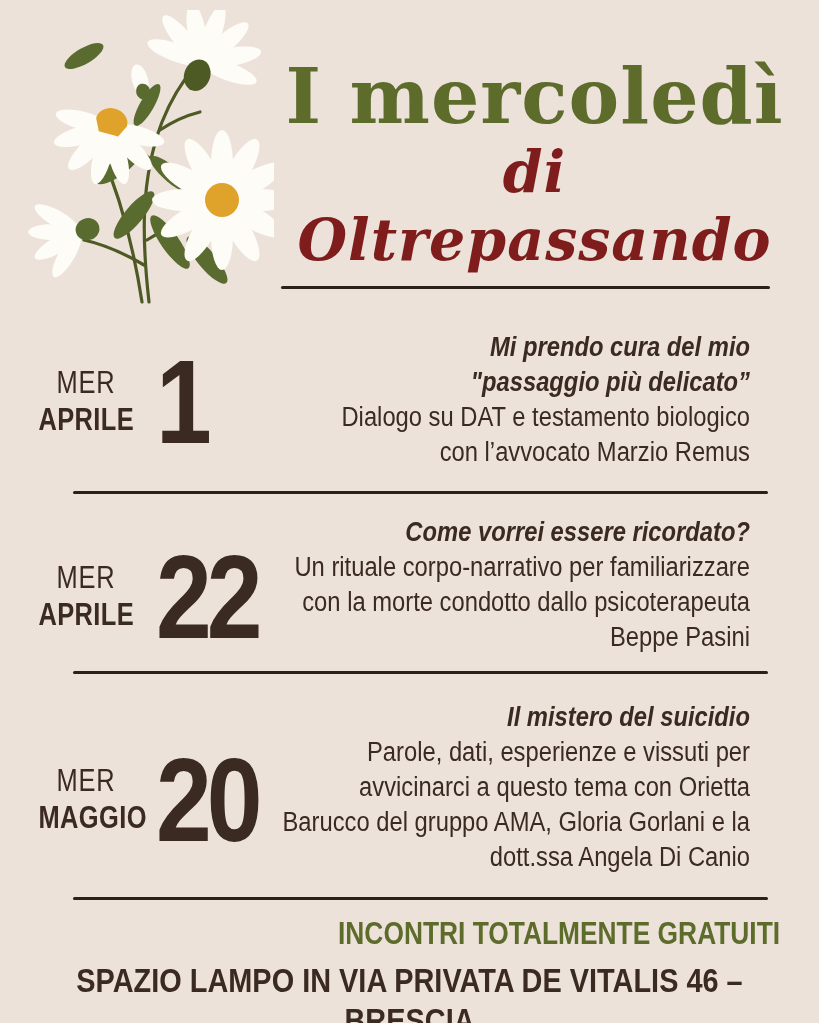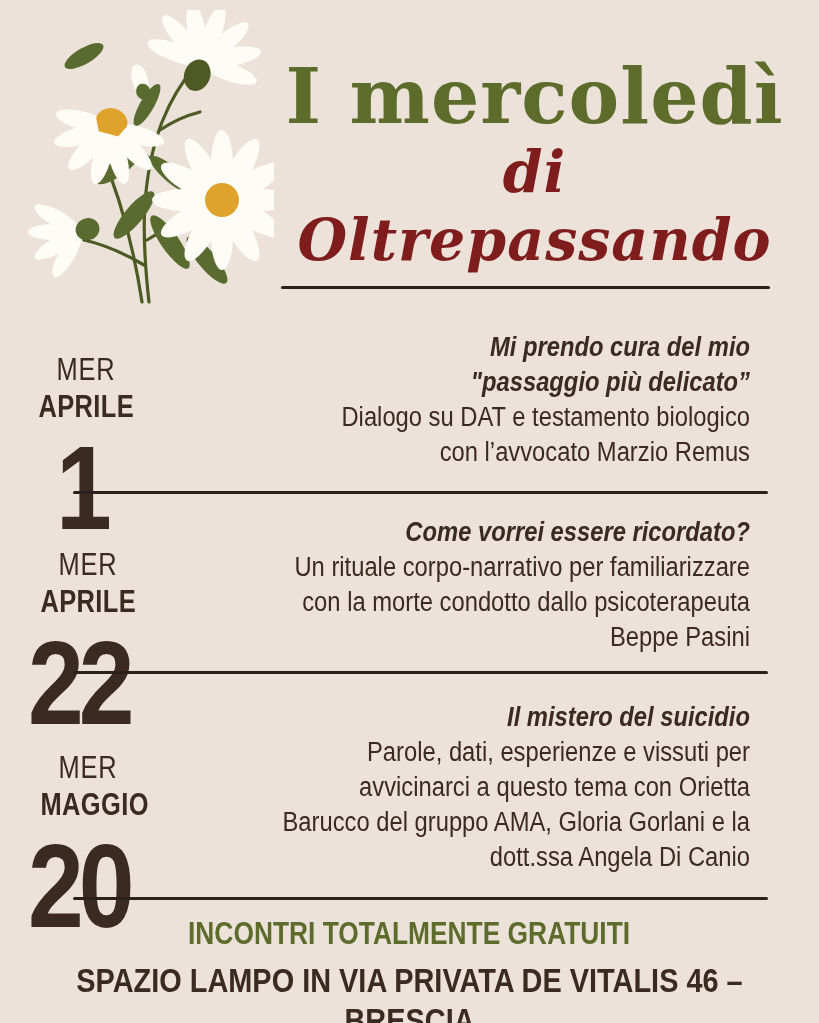--- a/index.html
+++ b/index.html
@@ -51,39 +51,39 @@
   .event.e3{top:700px;}
   .event-text{
     text-align:right;
     font-size:27px;line-height:35px;
     transform:scaleX(0.88);transform-origin:100% 0;
     color:#3a2a21;
   }
   .ev-title{font-weight:700;font-style:italic;}
   .date{
     position:absolute;left:0;
-    display:flex;align-items:center;gap:12px;flex-direction:column;
+    display:flex;align-items:center;gap:12px;
   }
   .e1 .date{top:22px;}
   .e2 .date{top:32px;}
   .e3 .date{top:50px;}
   .dow-month{
     width:116px;text-align:center;
     transform:scaleX(0.82);transform-origin:50% 50%;
   }
   .dow{font-size:31px;font-weight:400;line-height:36px;letter-spacing:1px;}
   .month{font-size:31px;font-weight:800;line-height:38px;letter-spacing:0.5px;}
   .daynum{
     font-size:118px;font-weight:800;line-height:100px;
     letter-spacing:-6px;
     transform:scaleX(0.85);transform-origin:0 50%;
   }
   .footer-free{
     position:absolute;left:0;right:0;top:916px;
-    text-align:center;
+    text-align:right;
     font-size:31px;font-weight:800;line-height:36px;
     color:#5d6b2b;
   }
   .footer-venue{
     position:absolute;left:0;right:0;top:960px;
     text-align:center;
     font-size:34px;font-weight:800;line-height:40px;
     color:#3a2a21;
   }
   .condense-c{display:inline-block;transform:scaleX(0.85);transform-origin:50% 50%;}

